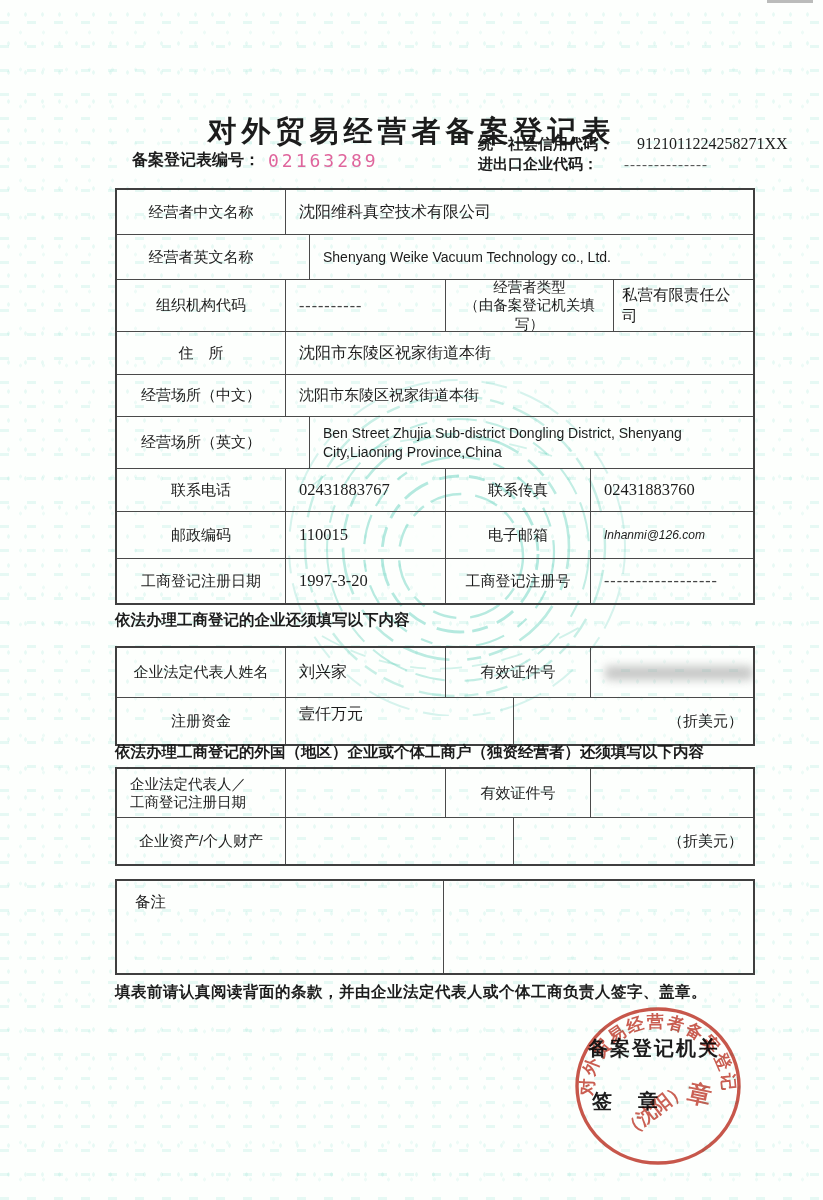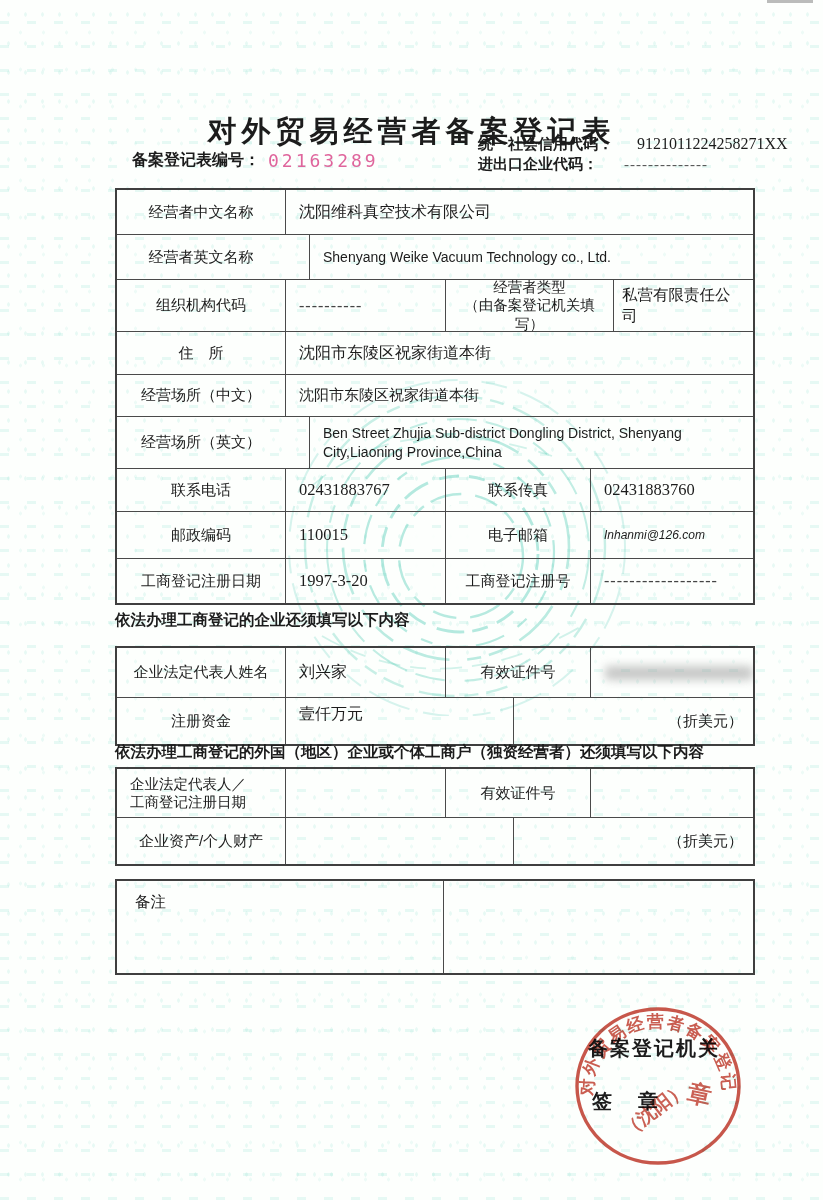--- a/index.html
+++ b/index.html
@@ -264,20 +264,21 @@
           <span>（折美元）</span>
         </div>
     </div>
   </div>
 
   <div class="layer remark" style="left:115px;top:879px;">
     <div class="divider"></div>
     <div class="lab">备注</div>
   </div>
 
+  <div class="layer footer-note" style="left:115px;top:982px;">填表前请认真阅读背面的条款，并由企业法定代表人或个体工商负责人签字、盖章。</div>
 
   <div class="layer authority">备案登记机关</div>
   <div class="layer sign">签章</div>
 
   <svg class="layer seal" width="190" height="180" viewBox="0 0 190 180">
     <ellipse cx="92" cy="86" rx="81" ry="77" fill="none" stroke="#c03a2b" stroke-width="3.4" opacity=".85"></ellipse>
     <defs>
       <path id="ringPath" d="M 28 100 A 65 62 0 1 1 156 100"></path>
     </defs>
     <text font-size="17" font-weight="bold" fill="#c03a2b" opacity=".82" letter-spacing="2" font-family="Liberation Sans, DejaVu Sans, sans-serif">

